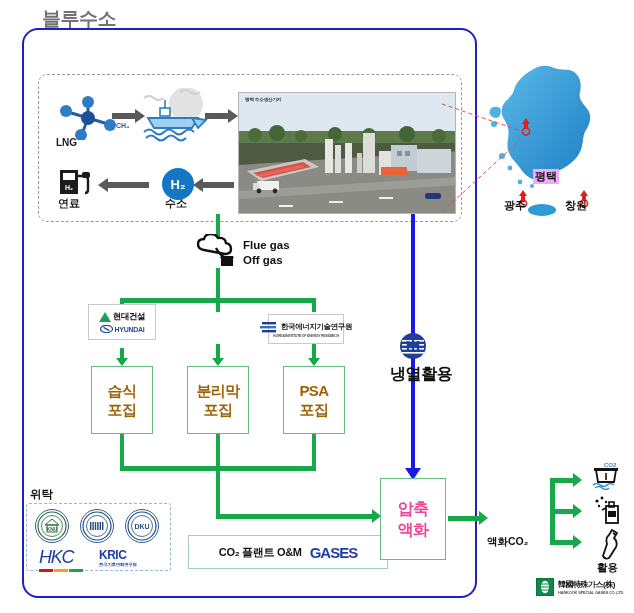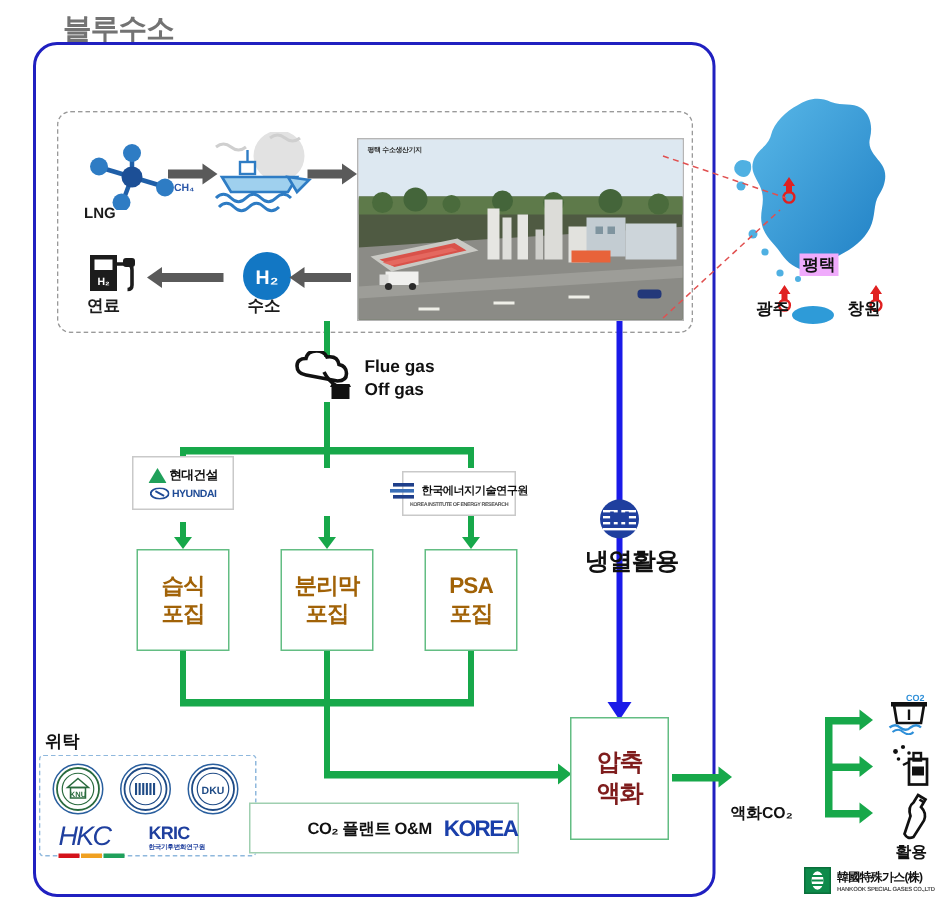--- a/index.html
+++ b/index.html
@@ -160,44 +160,44 @@
   #cold-label { position: absolute; left: 390px; top: 364px;
     font-size: 16px; font-weight: bold; color: #111; letter-spacing:-0.4px; }
 
   
   #compress-box {
     position: absolute; left: 380px; top: 478px;
     width: 66px; height: 82px;
     border: 1.4px solid #63bd83; background: #fff;
     display:flex; flex-direction: column;
     align-items:center; justify-content:center;
-    font-size: 16px; font-weight: bold; color:#7f1d1d;
+    font-size: 16px; font-weight: bold; color:#ec4899;
     line-height: 21px; letter-spacing: -0.8px;
   }
 
   
   #entrust-label { position: absolute; left: 30px; top: 487px;
     font-size: 11.5px; font-weight: bold; color:#111; }
   #entrust-box {
     position: absolute; left: 26px; top: 503px;
     width: 145px; height: 68px;
     border: 1.2px dashed #8fb8dd; border-radius: 3px;
     background: #fff;
   }
   .seal { position: absolute; width: 34px; height: 34px; border-radius: 50%;
     border: 1.4px solid #2a5f9e; background:#fff;
     display:flex; align-items:center; justify-content:center;
     font-size: 7px; font-weight: bold; color:#1b4b86; }
 
   
   #om-box {
-    position: absolute; left: 166px; top: 535px;
-    width: 180px; height: 34px;
+    position: absolute; left: 188px; top: 535px;
+    width: 200px; height: 34px;
     border: 1.2px solid #9fcfb0; background: #fff;
-    display:flex; align-items:center; justify-content:flex-end; gap:8px;
+    display:flex; align-items:center; justify-content:center; gap:8px;
   }
   #om-text { font-size: 11px; font-weight: bold; color:#111; letter-spacing:-0.3px; }
   #om-logo { font-size: 15px; font-weight: bold; color:#1a3faa; letter-spacing:-1px; }
 
   
   #co2-cloud { position: absolute; left: 489px; top: 494px; }
   #co2-cloud-label { position: absolute; left: 487px; top: 535px;
     font-size: 10.5px; font-weight: bold; color:#111; }
 
   
@@ -507,21 +507,21 @@
       </div>
     </div>
     <div style="position:absolute;left:72px;top:44px;">
       <div style="font-size:12px;font-weight:bold;color:#1f3f9e;letter-spacing:-0.5px;">KRIC</div>
       <div style="font-size:4.4px;font-weight:bold;color:#1f3f9e;letter-spacing:-0.2px;">한국기후변화연구원</div>
     </div>
   </div>
 
   <div id="om-box">
     <span id="om-text">CO₂ 플랜트 O&amp;M</span>
-    <span id="om-logo">KOREA</span>
+    <span id="om-logo">GASES</span>
   </div>
 
   <div id="compress-box">
     <span>압축</span>
     <span>액화</span>
   </div>
 
   <div class="g" style="left:448px; top:516px; width:34px; height:5px;"></div>
   <div class="g-arrow-right" style="left:479px; top:511px;"></div>
 

